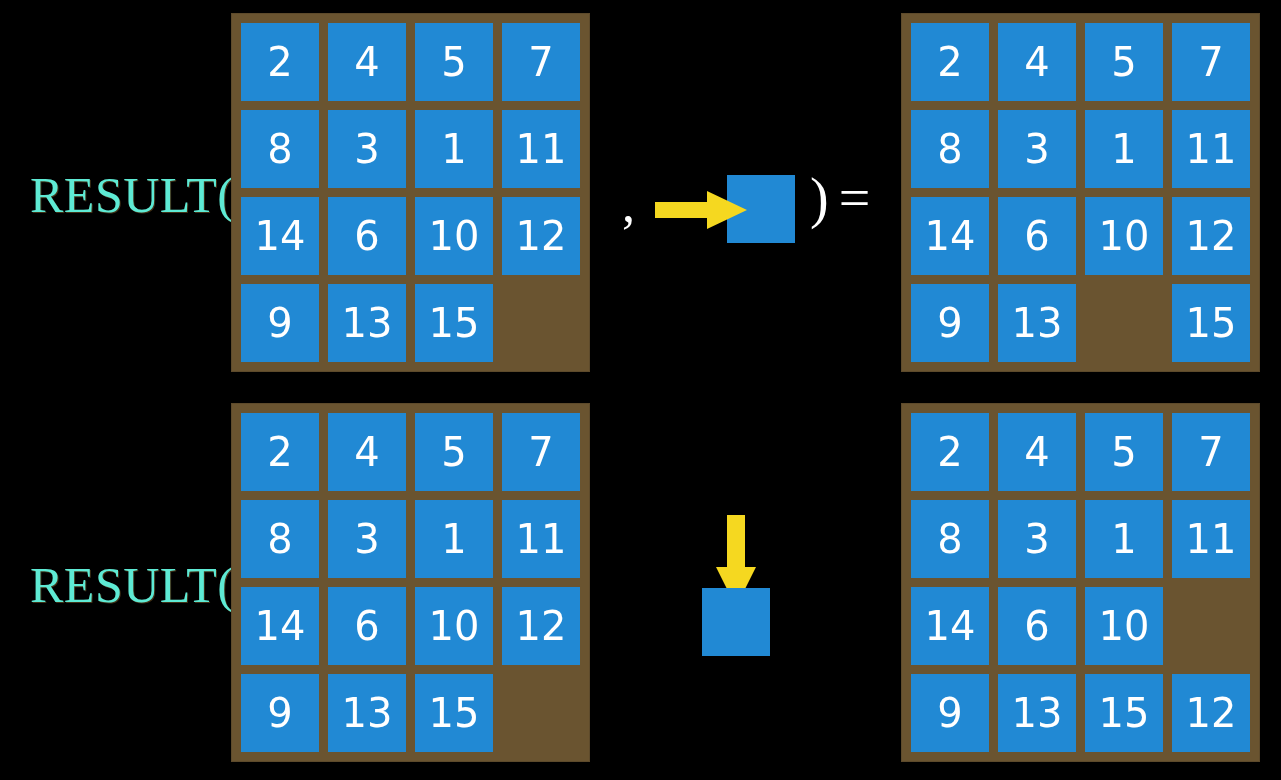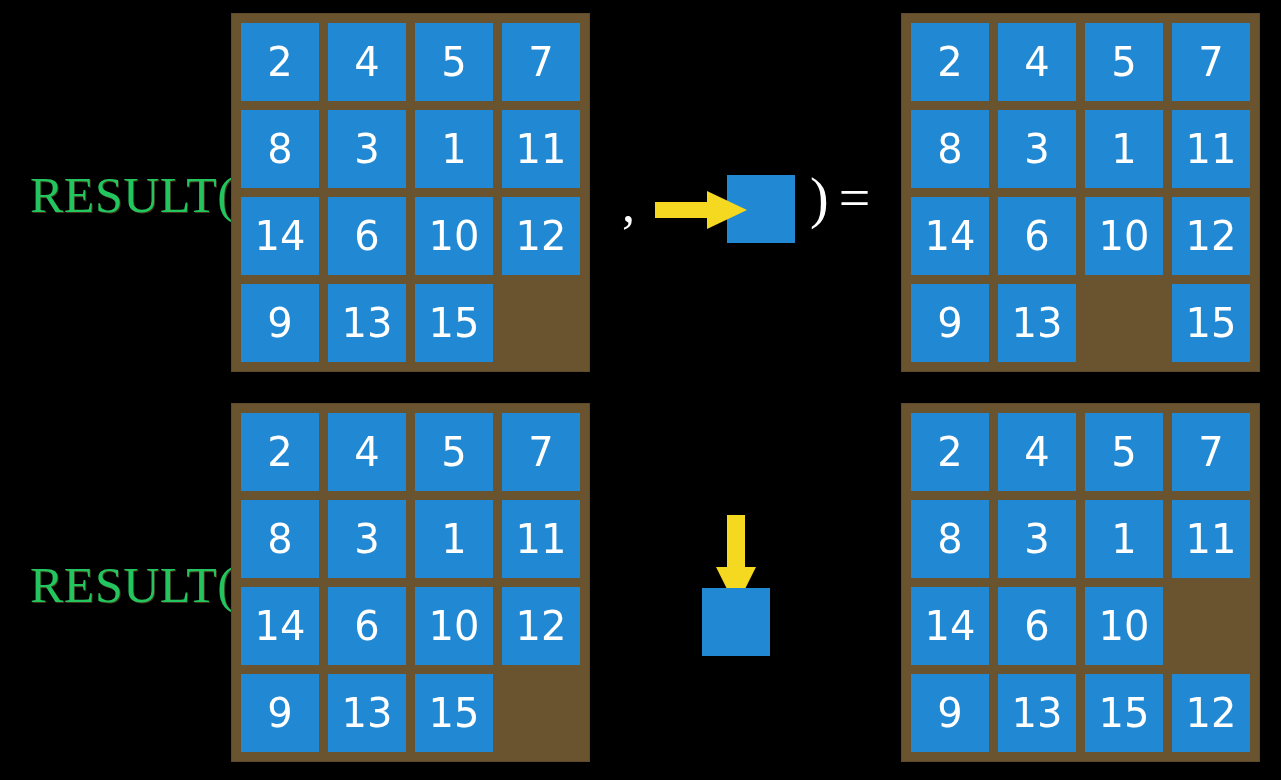--- a/index.html
+++ b/index.html
@@ -32,21 +32,21 @@
   }
   .eq-row.row-top    { top: 0px; }
   .eq-row.row-bottom { top: 390px; }
 
   
   .result-label {
     position: absolute;
     left: 30px;
     top: 50%;
     transform: translateY(-50%);
-    color: #22c55e;
+    color: #5eead4;
     font-family: "Liberation Serif", "DejaVu Serif", serif;
     font-variant: small-caps;
     font-size: 50px;
     line-height: 1;
     white-space: nowrap;
     letter-spacing: 0.5px;
     text-shadow: 1px 1px 0 rgba(120,90,40,0.55);
   }
 
   

